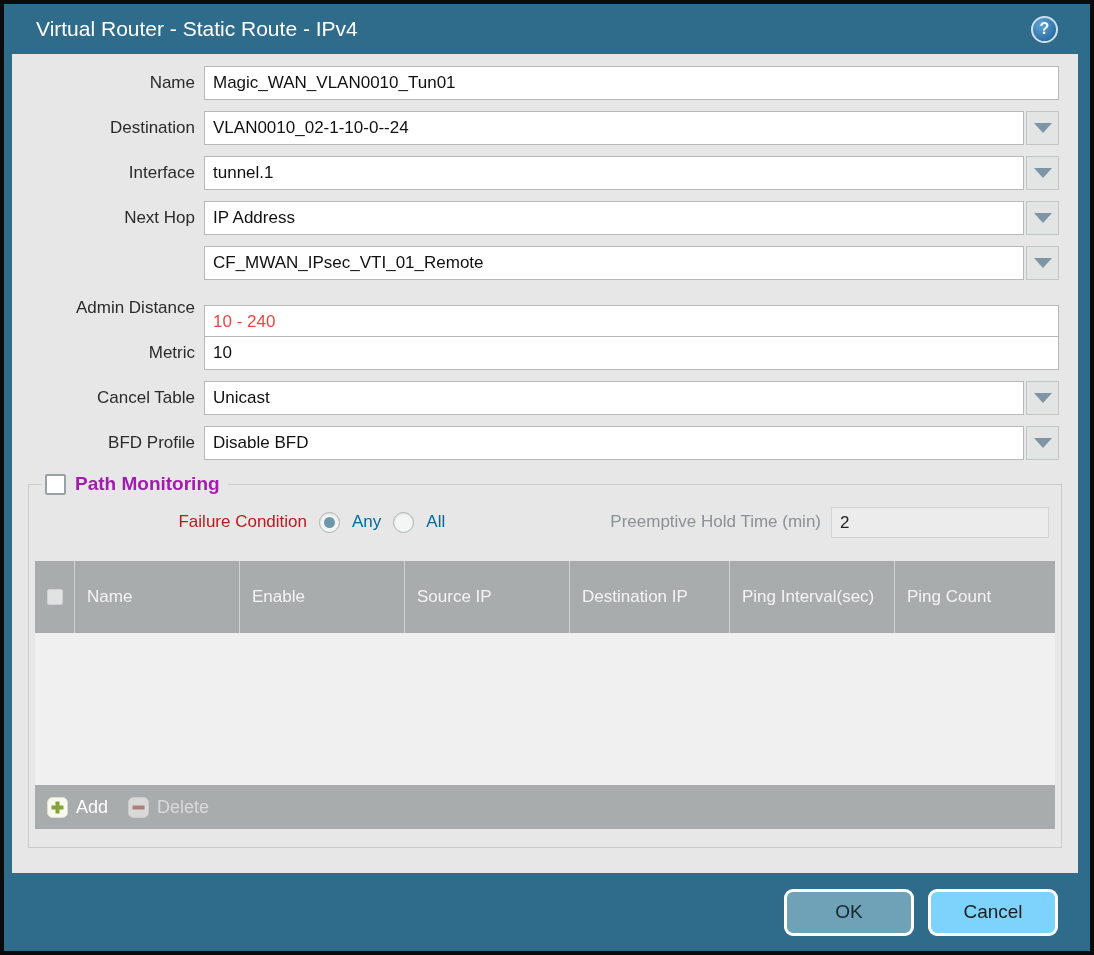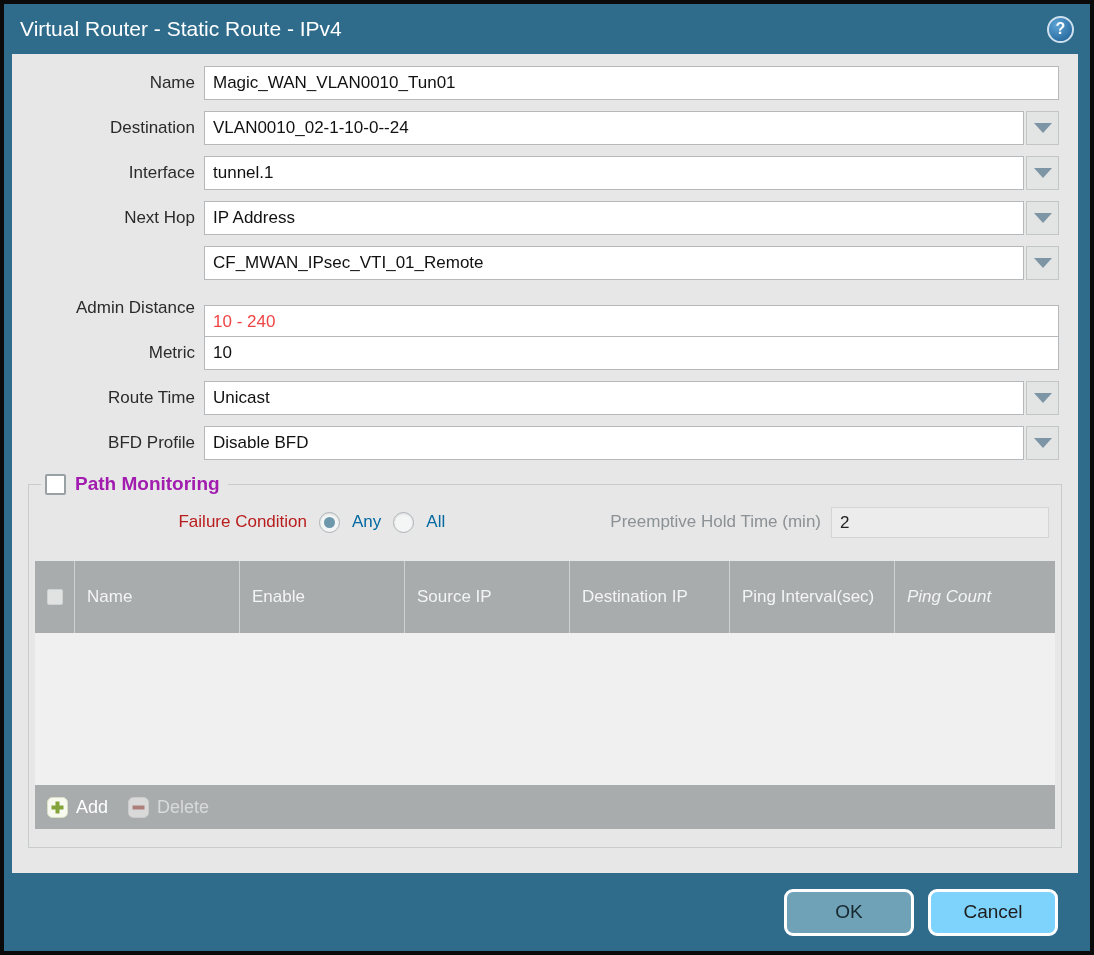--- a/index.html
+++ b/index.html
@@ -2,21 +2,21 @@
 <html><head>
 <meta charset="utf-8">
 <style>
   * { margin:0; padding:0; box-sizing:border-box; }
   html,body { width:1094px; height:955px; }
   body { font-family:"Liberation Sans", sans-serif; background:#0a0a0a; position:relative; }
 
   .dialog { position:absolute; inset:4px; background:#2f6c8c; display:flex; flex-direction:column; }
 
   
-  .titlebar { height:50px; flex:none; display:flex; align-items:center; padding:0 16px; }
+  .titlebar { height:50px; flex:none; display:flex; align-items:center; padding:0 32px; }
   .title { color:#ffffff; font-size:21px; }
   .help { margin-left:auto; width:27px; height:27px; border-radius:50%;
           background:radial-gradient(circle at 35% 30%, #5ea4d6, #1b5c90);
           border:2px solid #cfe0ed; color:#fff; font-weight:bold; font-size:16px;
           display:flex; align-items:center; justify-content:center; }
 
   
   .content { flex:1; background:#e7e7e7; margin:0 12px 0 8px; padding-top:12px; overflow:hidden; }
 
   .form-row { display:flex; align-items:center; margin:0 19px 11px 0; height:34px; }
@@ -119,21 +119,21 @@
       <span class="field-label">Admin Distance</span>
       <div class="tbox placeholder">10 - 240</div>
     </div>
 
     <div class="form-row">
       <span class="field-label">Metric</span>
       <div class="tbox">10</div>
     </div>
 
     <div class="form-row">
-      <span class="field-label">Route Time</span>
+      <span class="field-label">Cancel Table</span>
       <div class="tbox">Unicast</div>
       <div class="dd-btn">
           <span class="tri"></span>
         </div>
     </div>
 
     <div class="form-row">
       <span class="field-label">BFD Profile</span>
       <div class="tbox">Disable BFD</div>
       <div class="dd-btn">
@@ -161,21 +161,21 @@
       <div class="pm-table">
         <div class="tbl-header">
           <div class="th th-check">
             <span class="checkbox"></span>
           </div>
           <div class="th" style="width:165px;">Name</div>
           <div class="th" style="width:165px;">Enable</div>
           <div class="th" style="width:165px;">Source IP</div>
           <div class="th" style="width:160px;">Destination IP</div>
           <div class="th" style="width:165px;">Ping Interval(sec)</div>
-          <div class="th" style="flex:1; border-right:none;font-style:italic;">Ping Count</div>
+          <div class="th" style="flex:1; border-right:none;">Ping Count</div>
         </div>
         <div class="tbl-body"></div>
         <div class="tbl-footer">
           <div class="tbl-btn btn-add">
             <svg width="21" height="21" viewBox="0 0 21 21">
               <rect x="0.5" y="0.5" width="20" height="20" rx="5" fill="#f8faf0" stroke="#d9e0c6"></rect>
               <path d="M10.5 4.5 V16.5 M4.5 10.5 H16.5" stroke="#84a43b" stroke-width="4"></path>
             </svg>
             <span>Add</span>
           </div>

